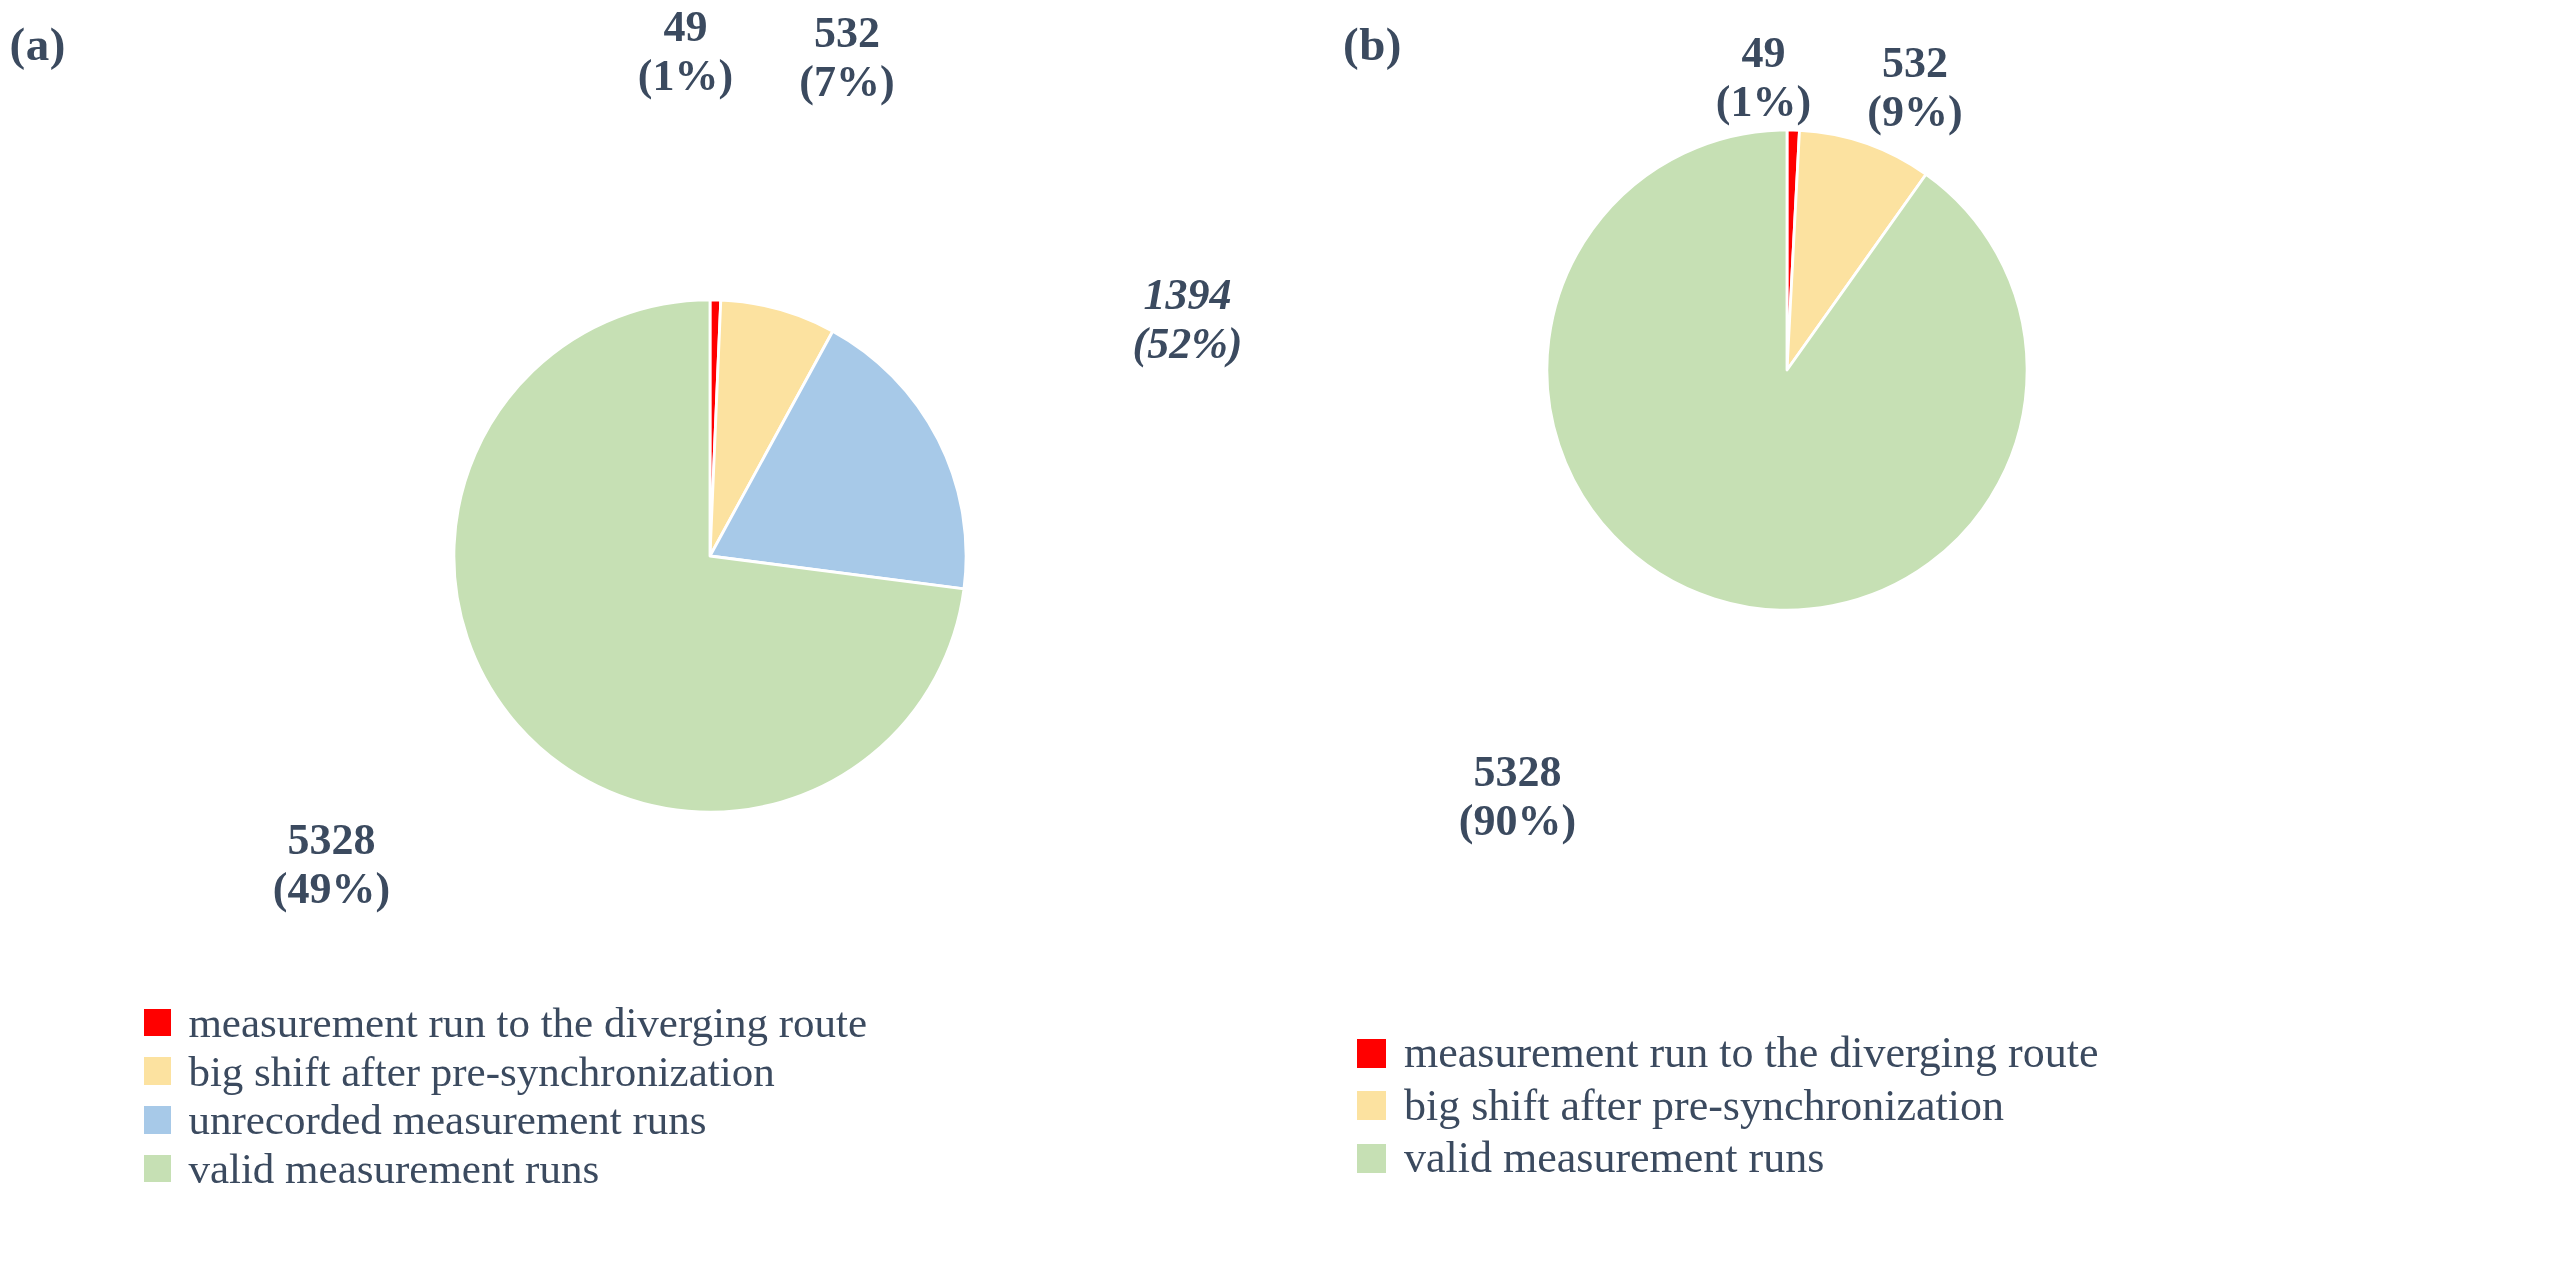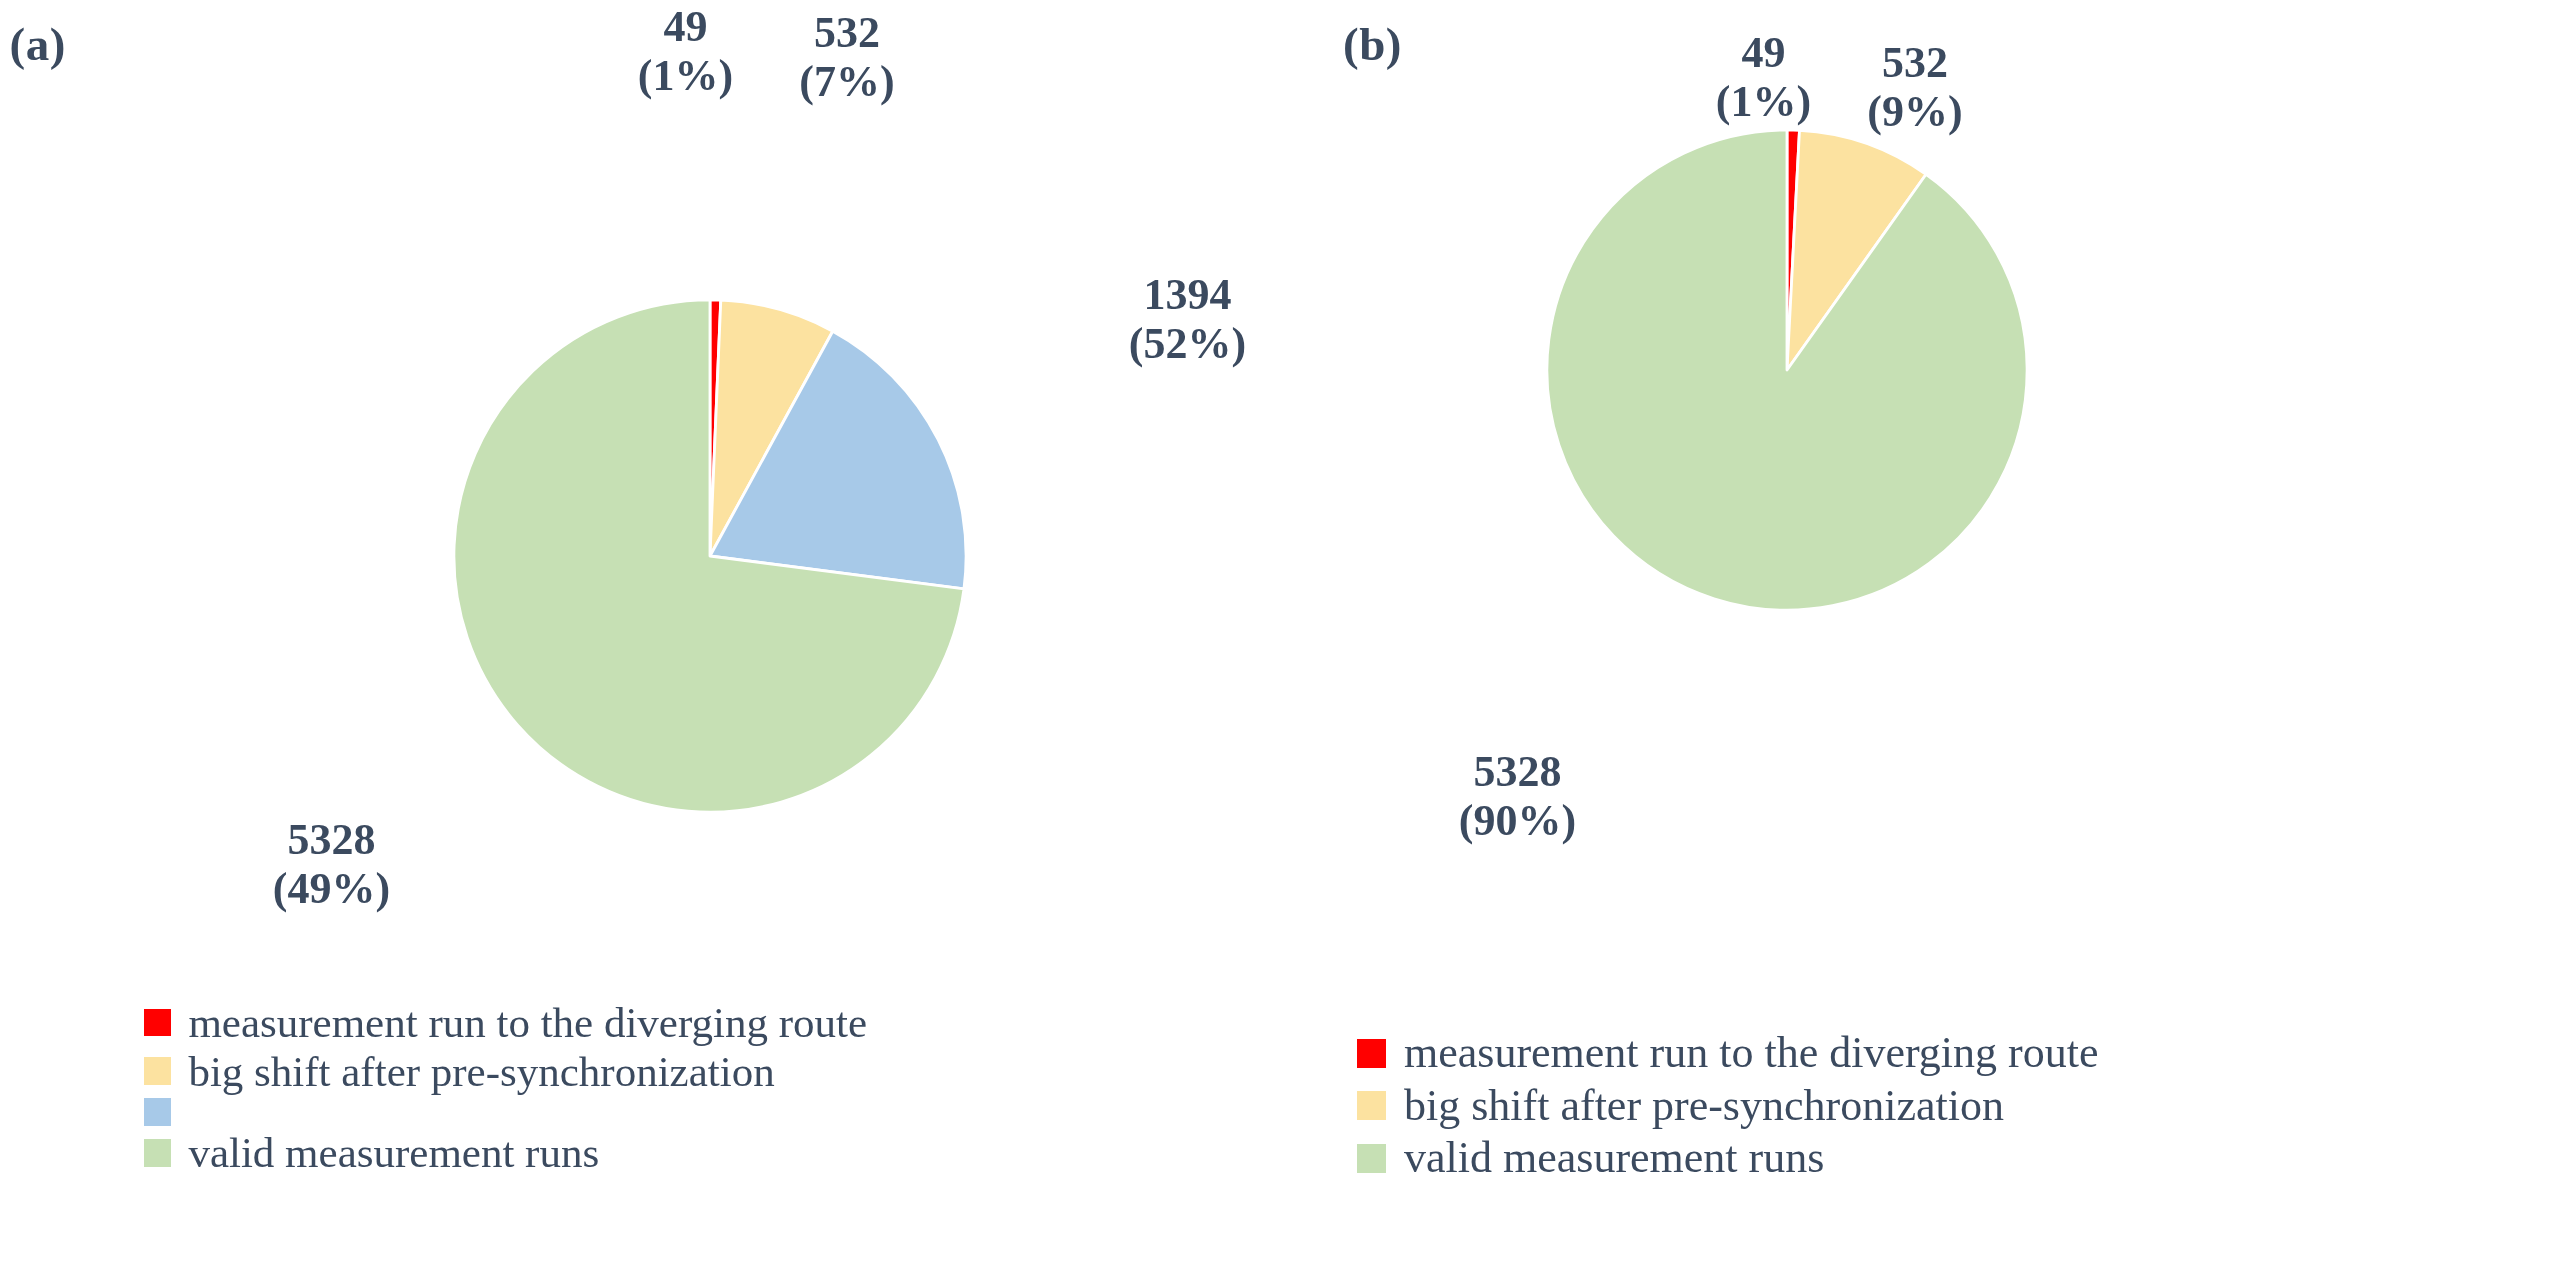--- a/index.html
+++ b/index.html
@@ -79,41 +79,42 @@
   <div class="slice-label" style="left:624px;top:1.9px;width:123px;">
     <span class="ln">49</span>
     <span class="ln">(1%)</span>
   </div>
 
   <div class="slice-label" style="left:776px;top:7.6px;width:142px;">
     <span class="ln">532</span>
     <span class="ln">(7%)</span>
   </div>
 
-  <div class="slice-label" style="left:1100px;top:270px;width:175px;">
+  <div class="slice-label" style="left:1100px;top:270px;width:175px;font-style:italic;">
     <span class="ln">1394</span>
     <span class="ln">(52%)</span>
   </div>
 
   <div class="slice-label" style="left:244px;top:815px;width:175px;">
     <span class="ln">5328</span>
     <span class="ln">(49%)</span>
   </div>
 
   <div class="legend" style="left:144px;top:1001px;">
     <div class="legend-row">
       <span class="legend-swatch" style="background:#FF0000;"></span>
       <span class="legend-text">measurement run to the diverging route</span>
     </div>
     <div class="legend-row">
       <span class="legend-swatch" style="background:#FCE2A0;"></span>
       <span class="legend-text">big shift after pre-synchronization</span>
     </div>
     <div class="legend-row">
       <span class="legend-swatch" style="background:#A7C9E8;"></span>
+      <span class="legend-text">unrecorded measurement runs</span>
     </div>
     <div class="legend-row">
       <span class="legend-swatch" style="background:#C6E0B4;"></span>
       <span class="legend-text">valid measurement runs</span>
     </div>
   </div>
 
 </div>
 
 <div class="panel" id="panel-b">

